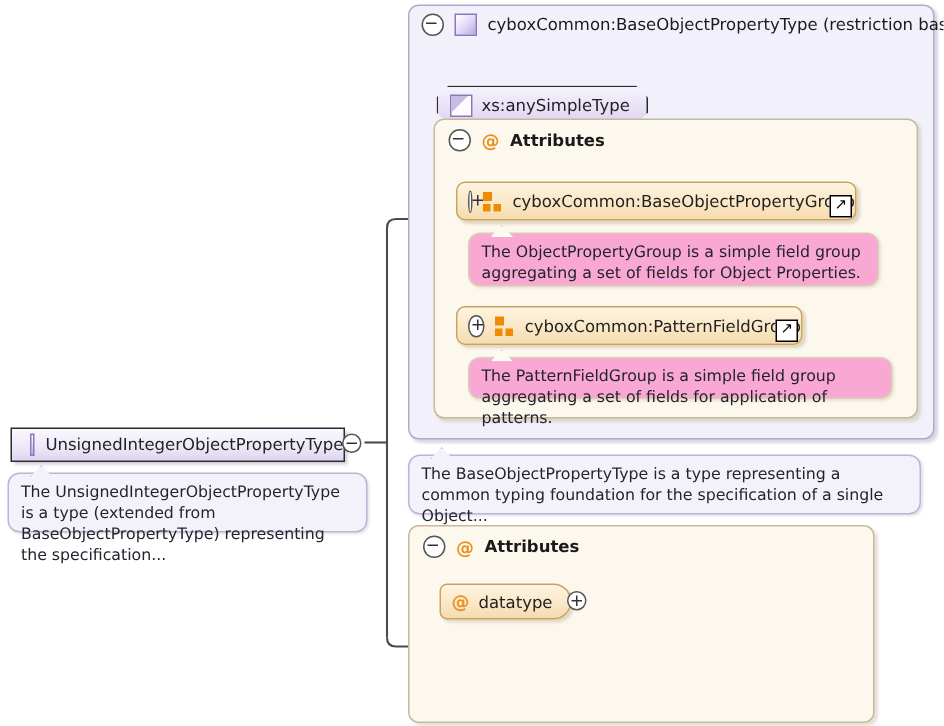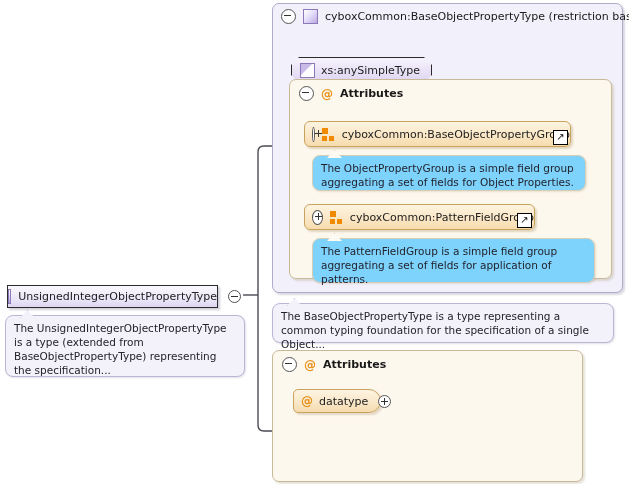--- a/index.html
+++ b/index.html
@@ -119,21 +119,21 @@
     box-shadow:2px 2px 2px rgba(150,125,80,.25);
     white-space:nowrap;
   }
 
   
   .type-node{
     position:absolute;
     background:linear-gradient(180deg,#faf8ff 0%,#ece7f8 60%,#ddd5f0 100%);
     border:1px solid #2b2b2b;
     display:flex;align-items:center;gap:7px;
-    padding-left:0;
+    padding-left:12px;
     box-shadow:2px 2px 2px rgba(120,115,150,.35);
     white-space:nowrap;
   }
 
   
   .note{
     position:absolute;
     border-radius:8px;
     padding:5px 8px;
     font-size:10.5px;
@@ -146,21 +146,21 @@
   .note.purple{
     background:#f3f1fa;border:1px solid #bdb4d6;color:#23232e;
     box-shadow:1px 1px 2px rgba(120,115,150,.22);
   }
   .note.purple .tail{
     background:#f3f1fa;border-left:1px solid #bdb4d6;border-top:1px solid #bdb4d6;
     -webkit-clip-path:polygon(0 100%,100% 100%,50% 0);
     clip-path:polygon(0 100%,100% 100%,50% 0);
   }
   .note.cream{
-    background:#7dd3fc;border:1px solid #d8cdb4;color:#23232e;
+    background:#f9a8d4;border:1px solid #d8cdb4;color:#23232e;
     box-shadow:1px 1px 2px rgba(150,135,100,.2);
   }
   .note.cream .tail{
     background:#fdfaf3;border-left:1px solid #d8cdb4;border-top:1px solid #d8cdb4;
     -webkit-clip-path:polygon(0 100%,100% 100%,50% 0);
     clip-path:polygon(0 100%,100% 100%,50% 0);
   }
   svg.links{position:absolute;left:0;top:0;width:629px;height:484px;pointer-events:none;}
 </style>
 </head>
@@ -222,21 +222,21 @@
         <span class="exp plus"></span>
         <span class="grp-icon">
           <i class="a"></i>
             <i class="b"></i>
             <i class="c"></i>
         </span>
         <span>cyboxCommon:PatternFieldGroup</span>
         <span class="ext-link">↗</span>
       </div>
 
-      <div class="note cream" style="left:22px;top:158px;width:283px;height:45px;">
+      <div class="note cream" style="left:22px;top:158px;width:283px;height:28px;">
         <span class="tail" style="left:14px;"></span>
         <span>The PatternFieldGroup is a simple field group aggregating a set of fields for application of patterns.</span>
       </div>
 
     </div>
   </div>
 
   
   <div class="note purple" style="left:272px;top:303px;width:342px;height:40px;">
     <span class="tail" style="left:14px;"></span>
@@ -260,18 +260,18 @@
 
   </div>
 
   
   <div class="type-node" style="left:7px;top:285px;width:209px;height:21px;">
     <span class="sq-icon"></span>
     <span>UnsignedIntegerObjectPropertyType</span>
   </div>
   <span class="exp abs" style="left:228px;top:289px;"></span>
 
-  <div class="note purple" style="left:5px;top:315px;width:240px;height:62px;">
+  <div class="note purple" style="left:5px;top:315px;width:240px;height:40px;">
     <span class="tail" style="left:14px;"></span>
     <span>The UnsignedIntegerObjectPropertyType is a type (extended from BaseObjectPropertyType) representing the specification...</span>
   </div>
 
 </div>
 
 </body></html>

